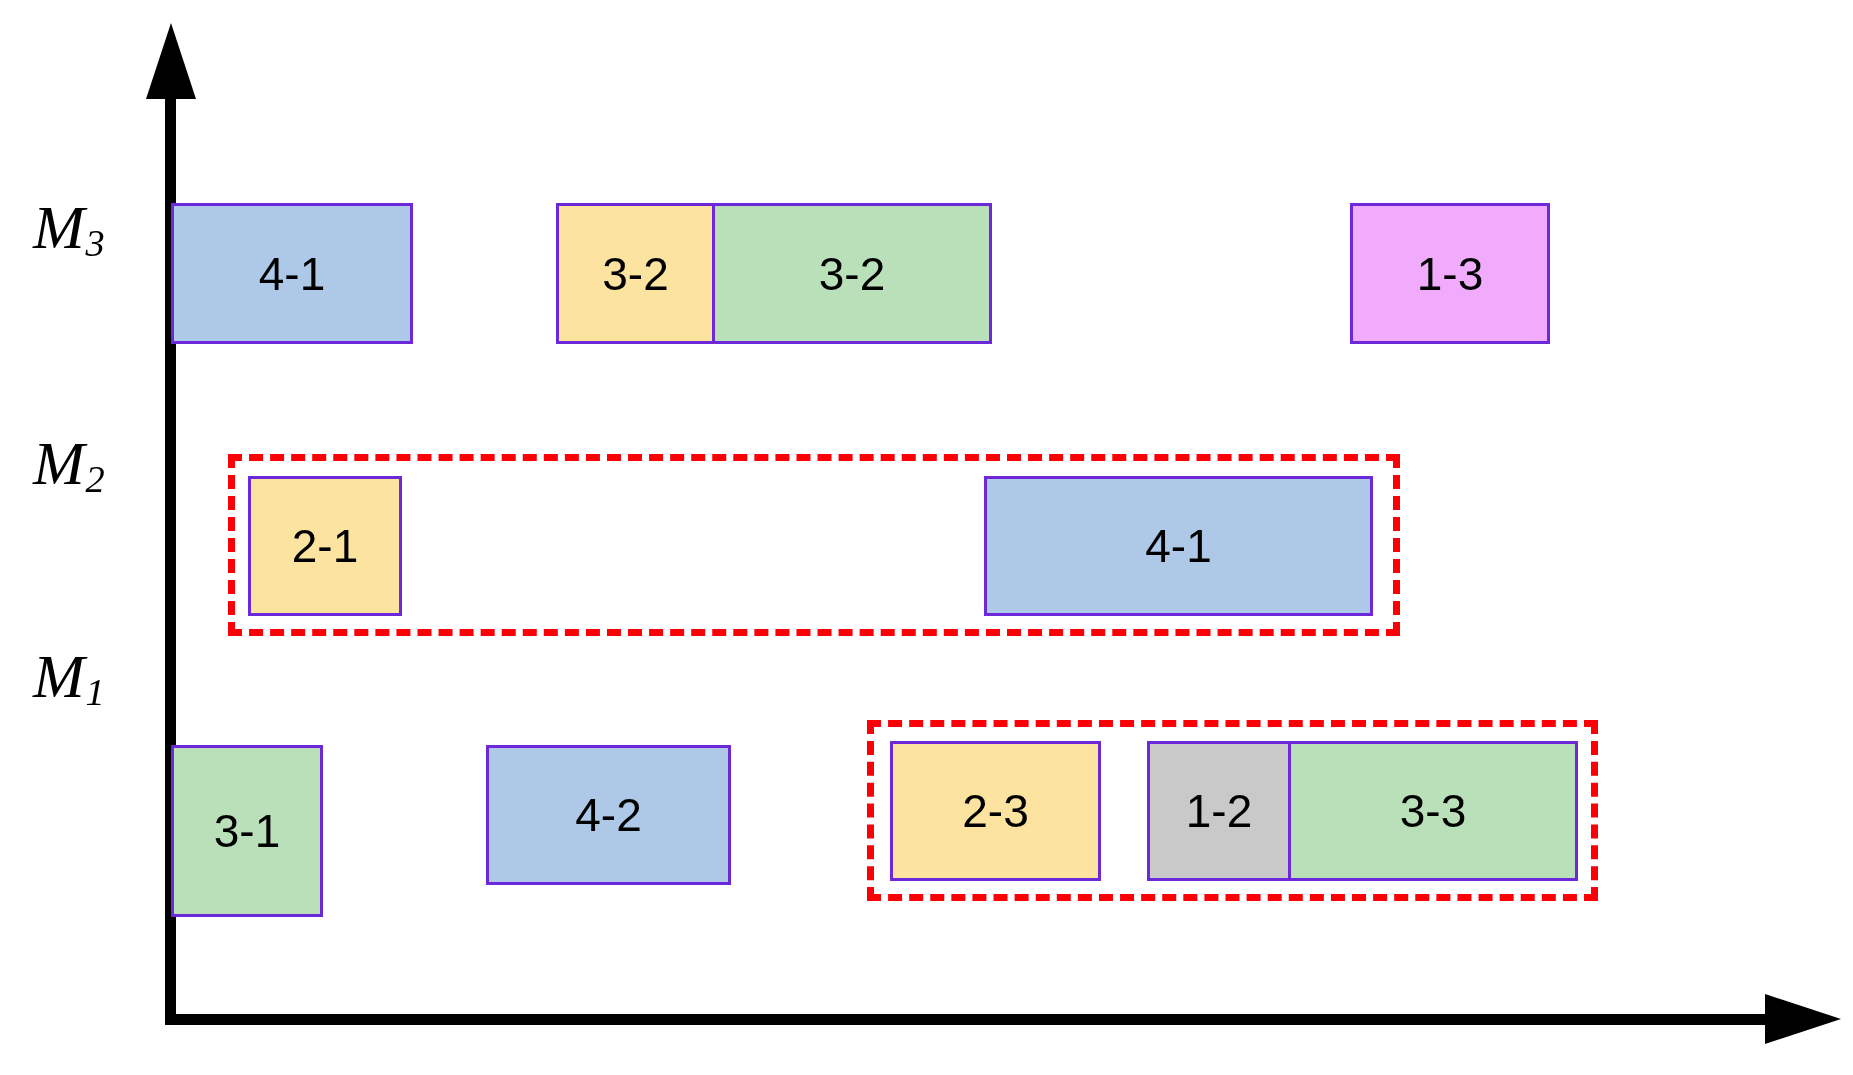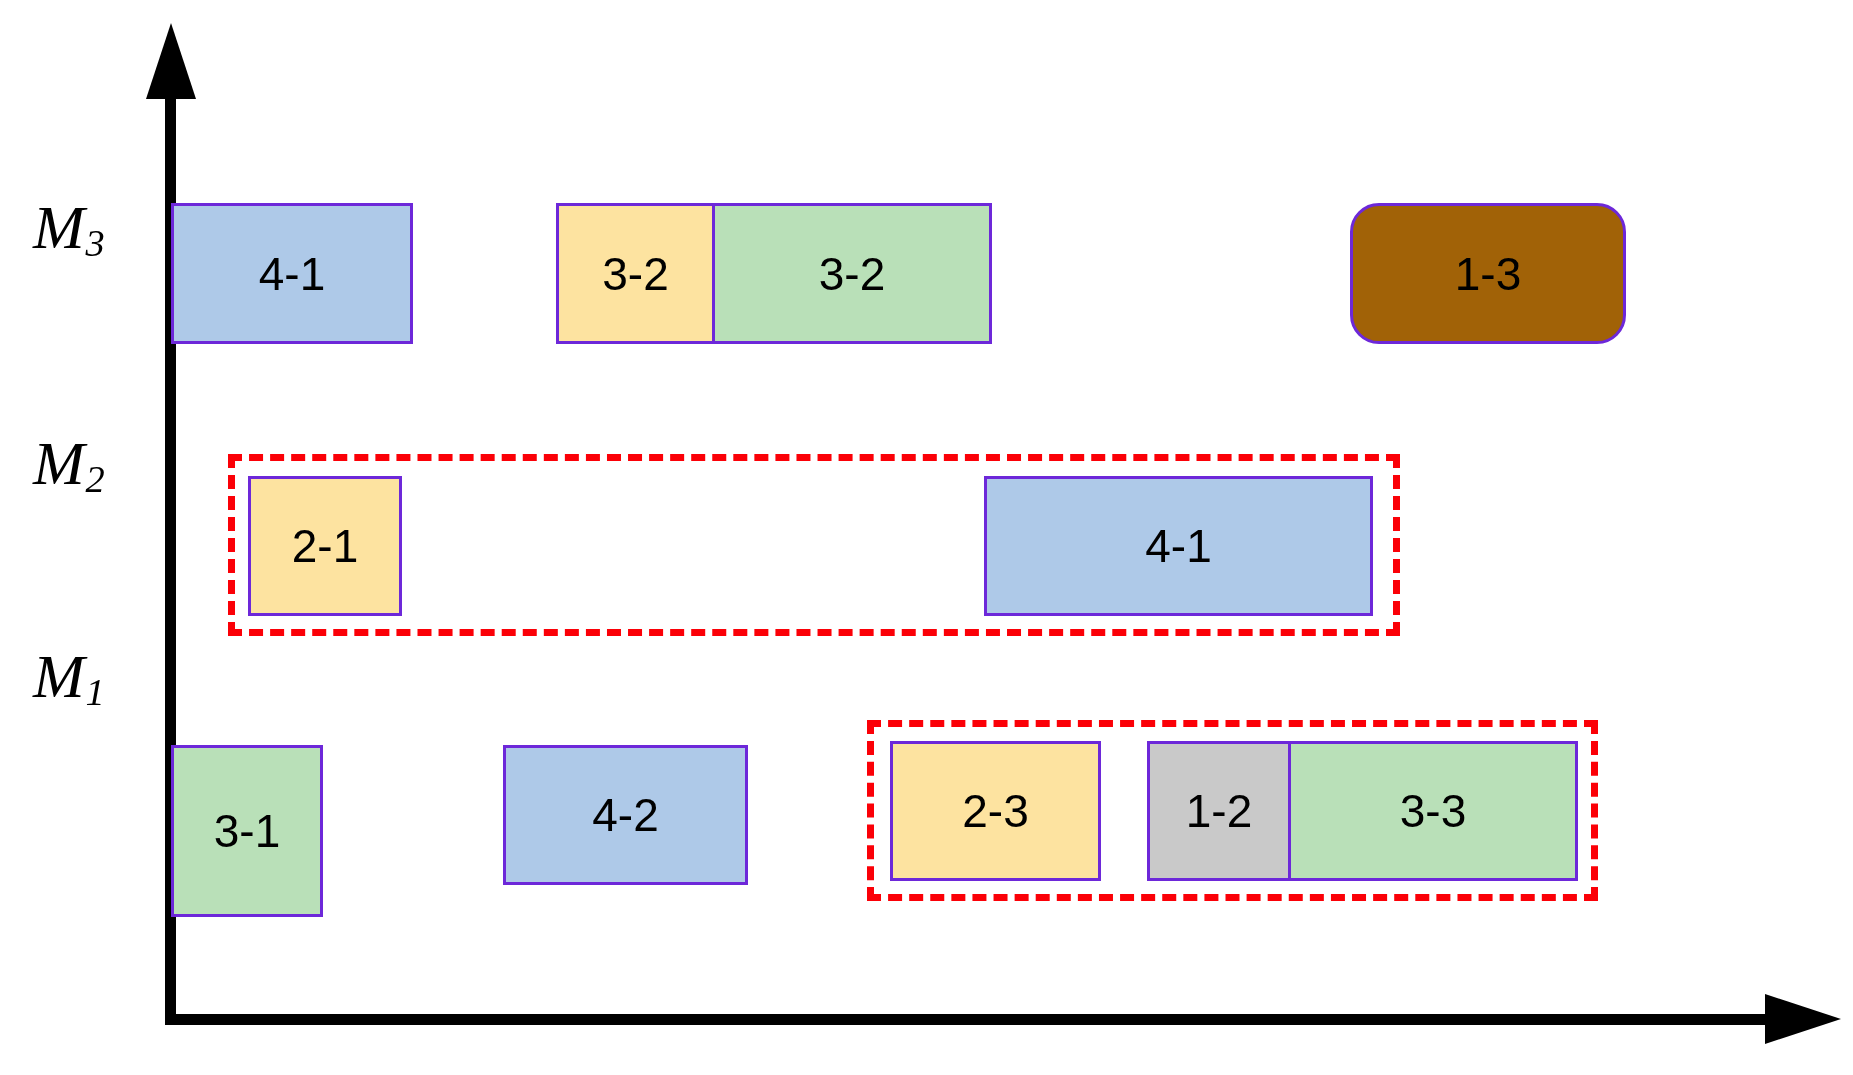--- a/index.html
+++ b/index.html
@@ -121,42 +121,42 @@
   </div>
 
   <div class="task-bar" style="left:556px; top:203px; width:159px; height:141px; background:#fde3a0;">
     <span class="task-label">3-2</span>
   </div>
 
   <div class="task-bar" style="left:712px; top:203px; width:280px; height:141px; background:#b9e0b8;">
     <span class="task-label">3-2</span>
   </div>
 
-  <div class="task-bar" style="left:1350px; top:203px; width:276px; height:141px; background:#a16207;border-radius:29px;">
+  <div class="task-bar" style="left:1350px; top:203px; width:200px; height:141px; background:#f0abfc;">
     <span class="task-label">1-3</span>
   </div>
 
   <div class="highlight-box" style="left:228px; top:454px; width:1172px; height:182px;"></div>
 
   <div class="task-bar" style="left:248px; top:476px; width:154px; height:140px; background:#fde3a0;">
     <span class="task-label">2-1</span>
   </div>
 
 
   <div class="task-bar" style="left:984px; top:476px; width:389px; height:140px; background:#aec9e8;">
     <span class="task-label">4-1</span>
   </div>
 
   <div class="highlight-box" style="left:867px; top:720px; width:731px; height:181px;"></div>
 
   <div class="task-bar" style="left:171px; top:745px; width:152px; height:172px; background:#b9e0b8;">
     <span class="task-label">3-1</span>
   </div>
 
-  <div class="task-bar" style="left:486px; top:745px; width:245px; height:140px; background:#aec9e8;margin-left:17px;">
+  <div class="task-bar" style="left:486px; top:745px; width:245px; height:140px; background:#aec9e8;">
     <span class="task-label">4-2</span>
   </div>
 
   <div class="task-bar" style="left:890px; top:741px; width:211px; height:140px; background:#fde3a0;">
     <span class="task-label">2-3</span>
   </div>
 
   <div class="task-bar" style="left:1147px; top:741px; width:144px; height:140px; background:#c9c9c9;">
     <span class="task-label">1-2</span>
   </div>

